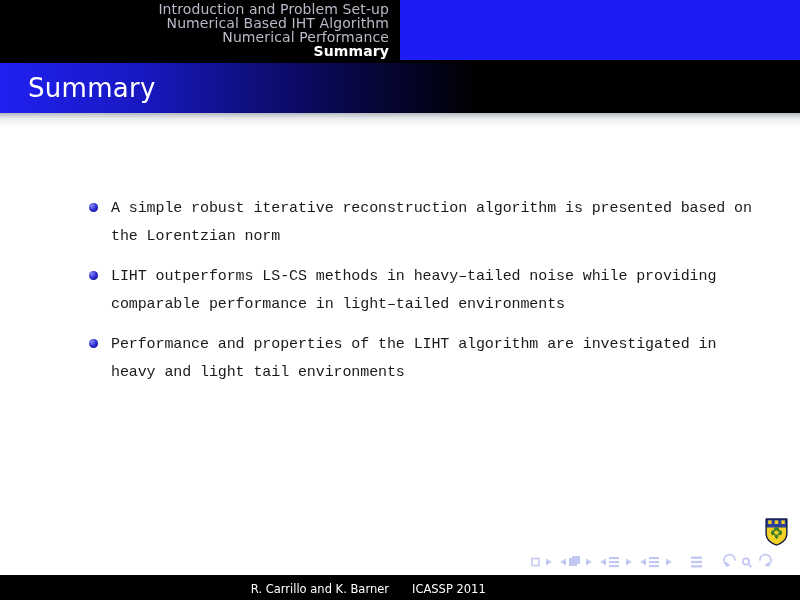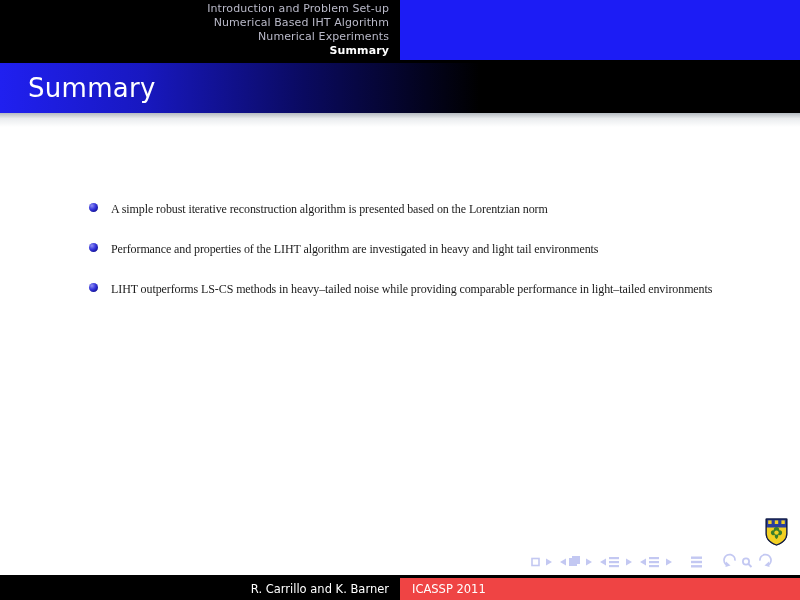--- a/index.html
+++ b/index.html
@@ -32,21 +32,21 @@
   }
   .nav-list {
     position: absolute;
     left: 0; top: 2px;
     width: 389px;
     text-align: right;
     line-height: 14px;
   }
   .nav-item {
     display: block;
-    font-size: 11px;
+    font-size: 14px;
     color: #b9b9c8;
     letter-spacing: 0.1px;
     white-space: nowrap;
   }
   .nav-item.active {
     color: #ffffff;
     font-weight: bold;
   }
   .headline-rule {
     position: absolute;
@@ -100,24 +100,24 @@
     left: 89px;
     top: 8px;
     width: 9px;
     height: 9px;
     border-radius: 50%;
     background: radial-gradient(circle at 32% 30%, #8f8ff2 0%, #3838dd 42%, #15159f 75%, #0b0b66 100%);
     box-shadow: 0 0 0.5px rgba(0,0,0,0.35);
   }
   .bullet-text {
     display: block;
-    font-size: 12px;
+    font-size: 15px;
     line-height: 28px;
     color: #1a1a1a;
-    font-family: Liberation Serif, serif;
+    font-family: Liberation Mono, monospace;
     letter-spacing: -0.1px;
     max-width: 645px;
   }
 
   
   .logo {
     position: absolute;
     left: 765px;
     top: 518px;
     width: 23px;
@@ -132,21 +132,21 @@
     width: 258px;
     height: 18px;
   }
 
   
   .footline {
     position: absolute;
     left: 0; top: 578px;
     width: 800px;
     height: 22px;
-    background: #ef4444;
+    background: #000000;
   }
   .footline-black {
     position: absolute;
     left: 0; top: 0;
     width: 400px;
     height: 22px;
     background: #000000;
   }
   .foot-author {
     position: absolute;
@@ -177,46 +177,46 @@
   }
 </style>
 </head>
 <body>
 
 <div class="headline">
   <div class="headline-black"></div>
   <div class="nav-list">
     <span class="nav-item">Introduction and Problem Set-up</span>
     <span class="nav-item">Numerical Based IHT Algorithm</span>
-    <span class="nav-item">Numerical Experiments</span>
+    <span class="nav-item">Numerical Performance</span>
     <span class="nav-item active">Summary</span>
   </div>
 </div>
 <div class="headline-rule"></div>
 
 <div class="titlebar">
   <span class="frametitle">Summary</span>
 </div>
 <div class="titlebar-shadow"></div>
 
 <div class="content">
 
   <div class="bullet-row">
     <span class="bullet-marker"></span>
     <span class="bullet-text">A simple robust iterative reconstruction algorithm is presented based on the Lorentzian norm</span>
   </div>
 
   <div class="bullet-row">
     <span class="bullet-marker"></span>
-    <span class="bullet-text">Performance and properties of the LIHT algorithm are investigated in heavy and light tail environments</span>
+    <span class="bullet-text">LIHT outperforms LS-CS methods in heavy–tailed noise while providing comparable performance in light–tailed environments</span>
   </div>
 
   <div class="bullet-row">
     <span class="bullet-marker"></span>
-    <span class="bullet-text">LIHT outperforms LS-CS methods in heavy–tailed noise while providing comparable performance in light–tailed environments</span>
+    <span class="bullet-text">Performance and properties of the LIHT algorithm are investigated in heavy and light tail environments</span>
   </div>
 
 
 </div>
 
 <div class="logo">
   <svg width="23" height="28" viewBox="0 0 23 28">
     <path d="M1.2,1 L21.8,1 L21.8,16 C21.8,22 16,25.8 11.5,27 C7,25.8 1.2,22 1.2,16 Z" fill="#2a3f9e" stroke="#16255e" stroke-width="1"></path>
     <path d="M1.2,9.5 L21.8,9.5 L21.8,16 C21.8,22 16,25.8 11.5,27 C7,25.8 1.2,22 1.2,16 Z" fill="#f2d024"></path>
     <rect x="3.2" y="2.4" width="3.4" height="3.6" fill="#f2d024"></rect>

